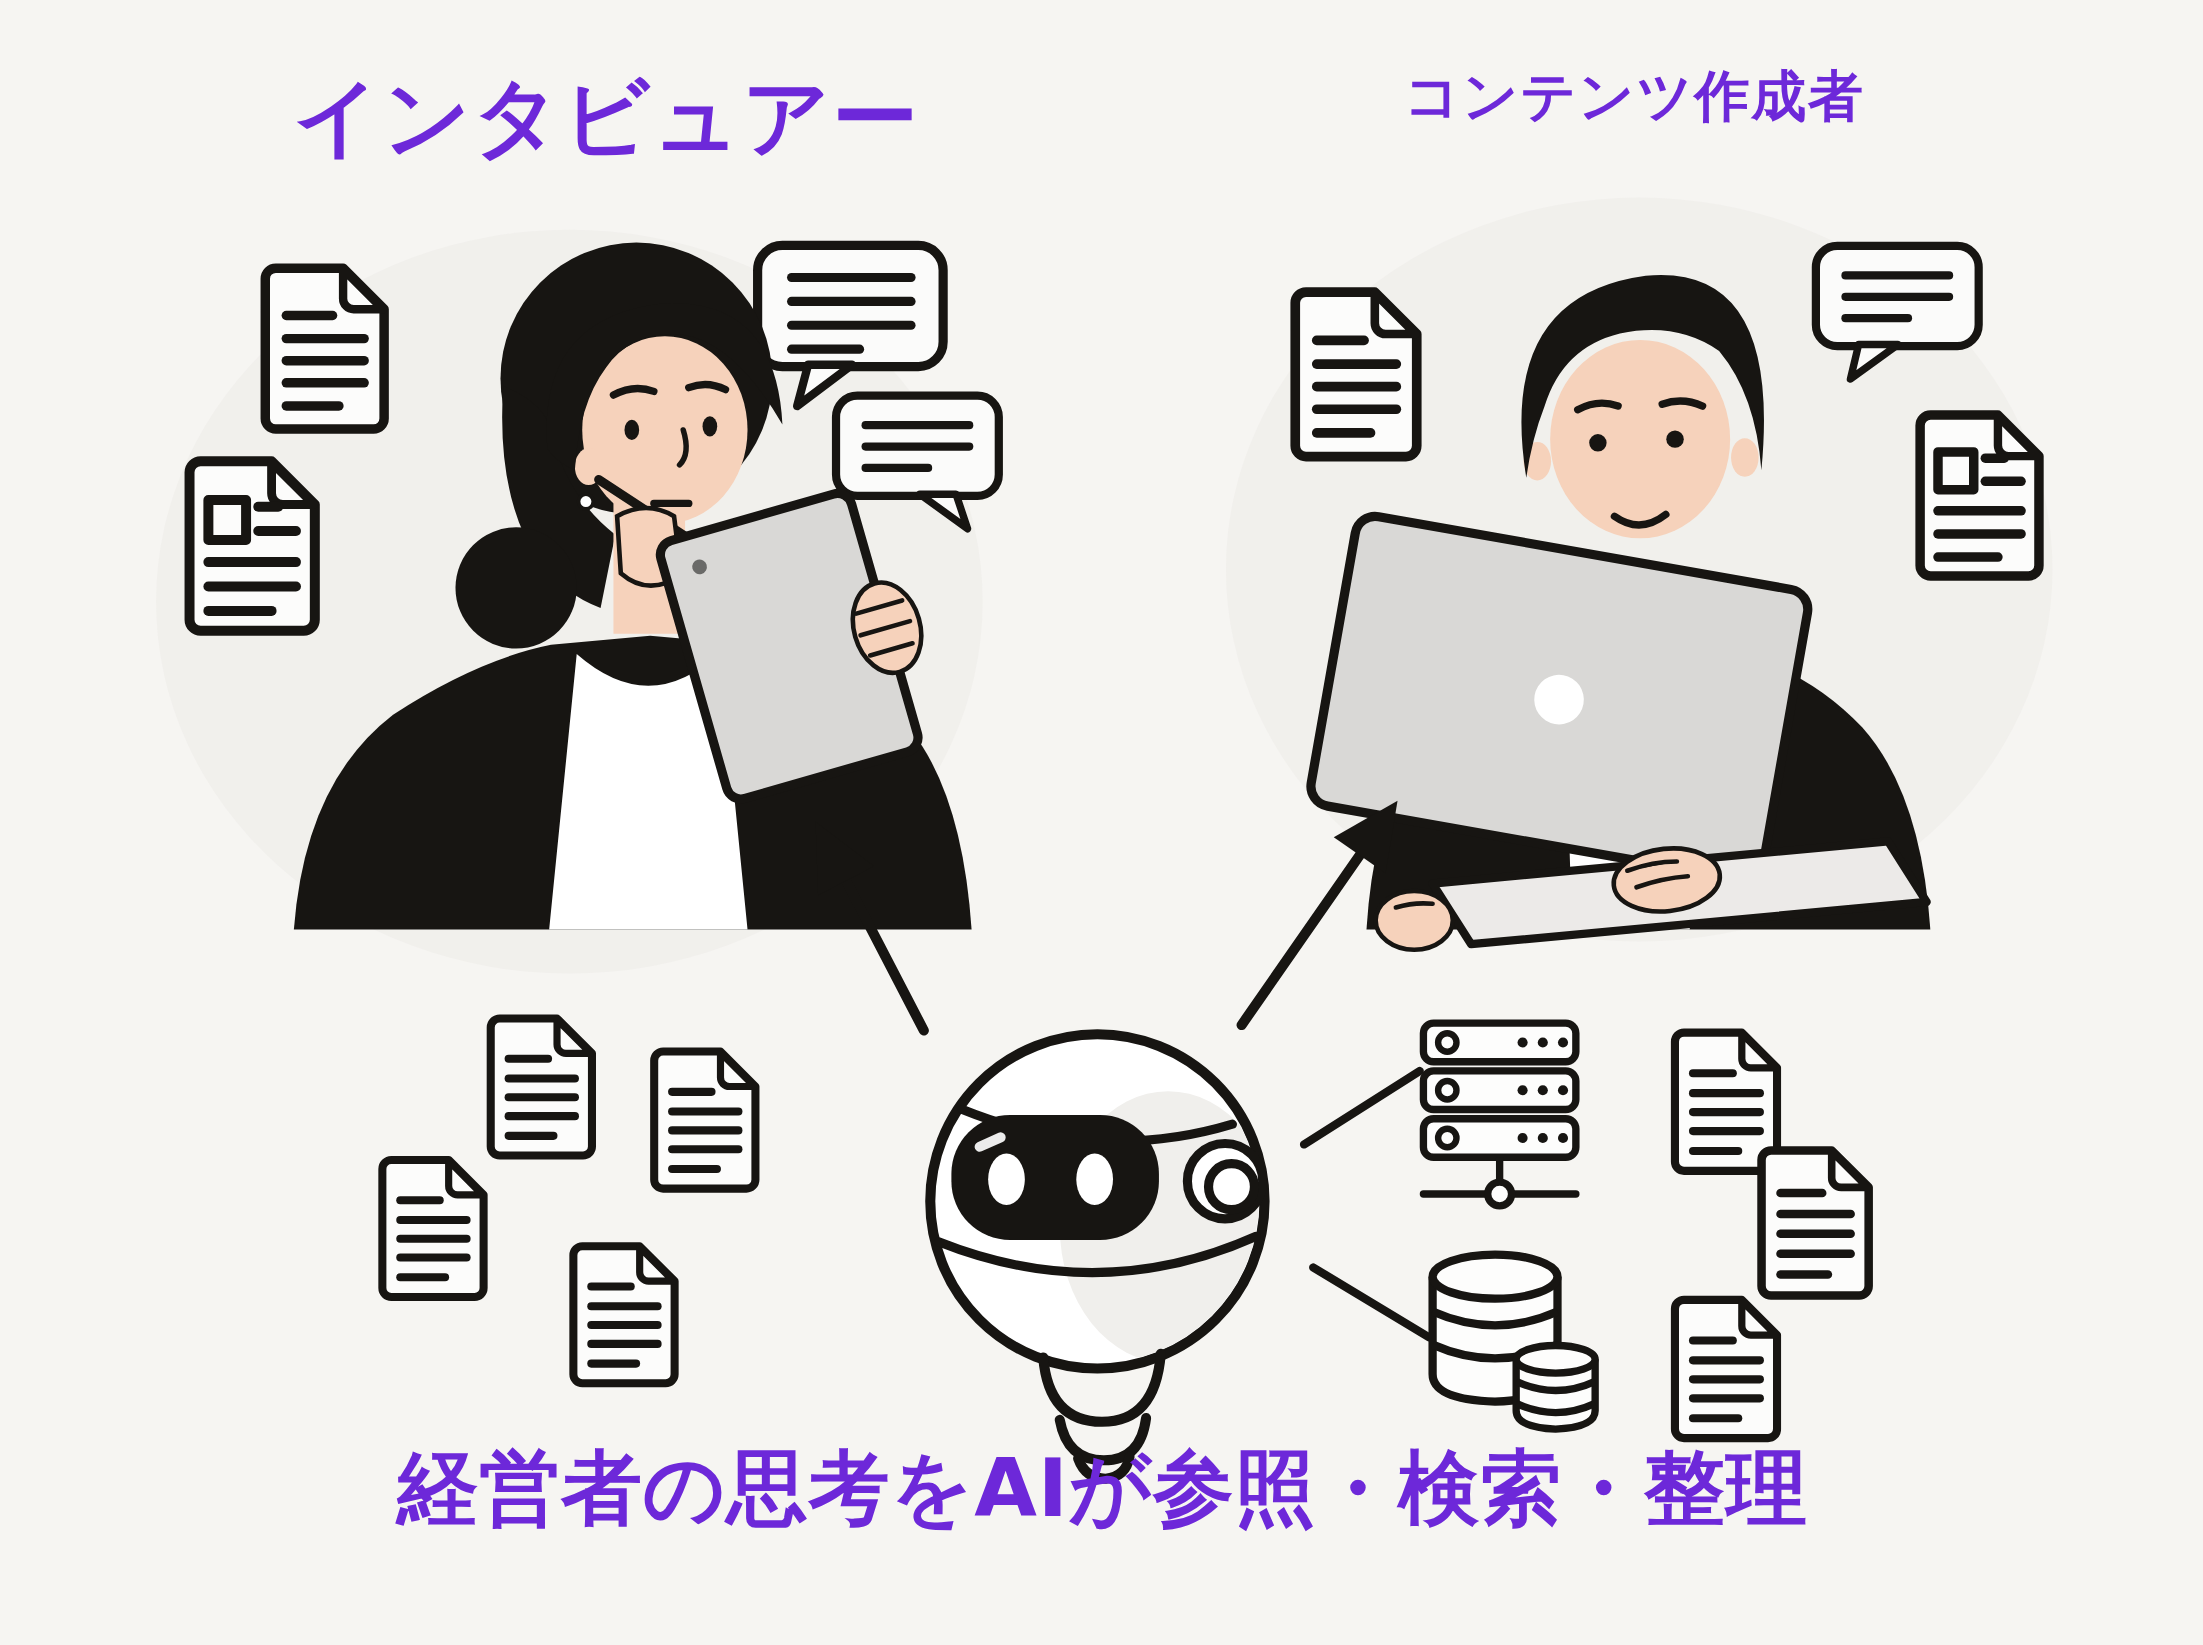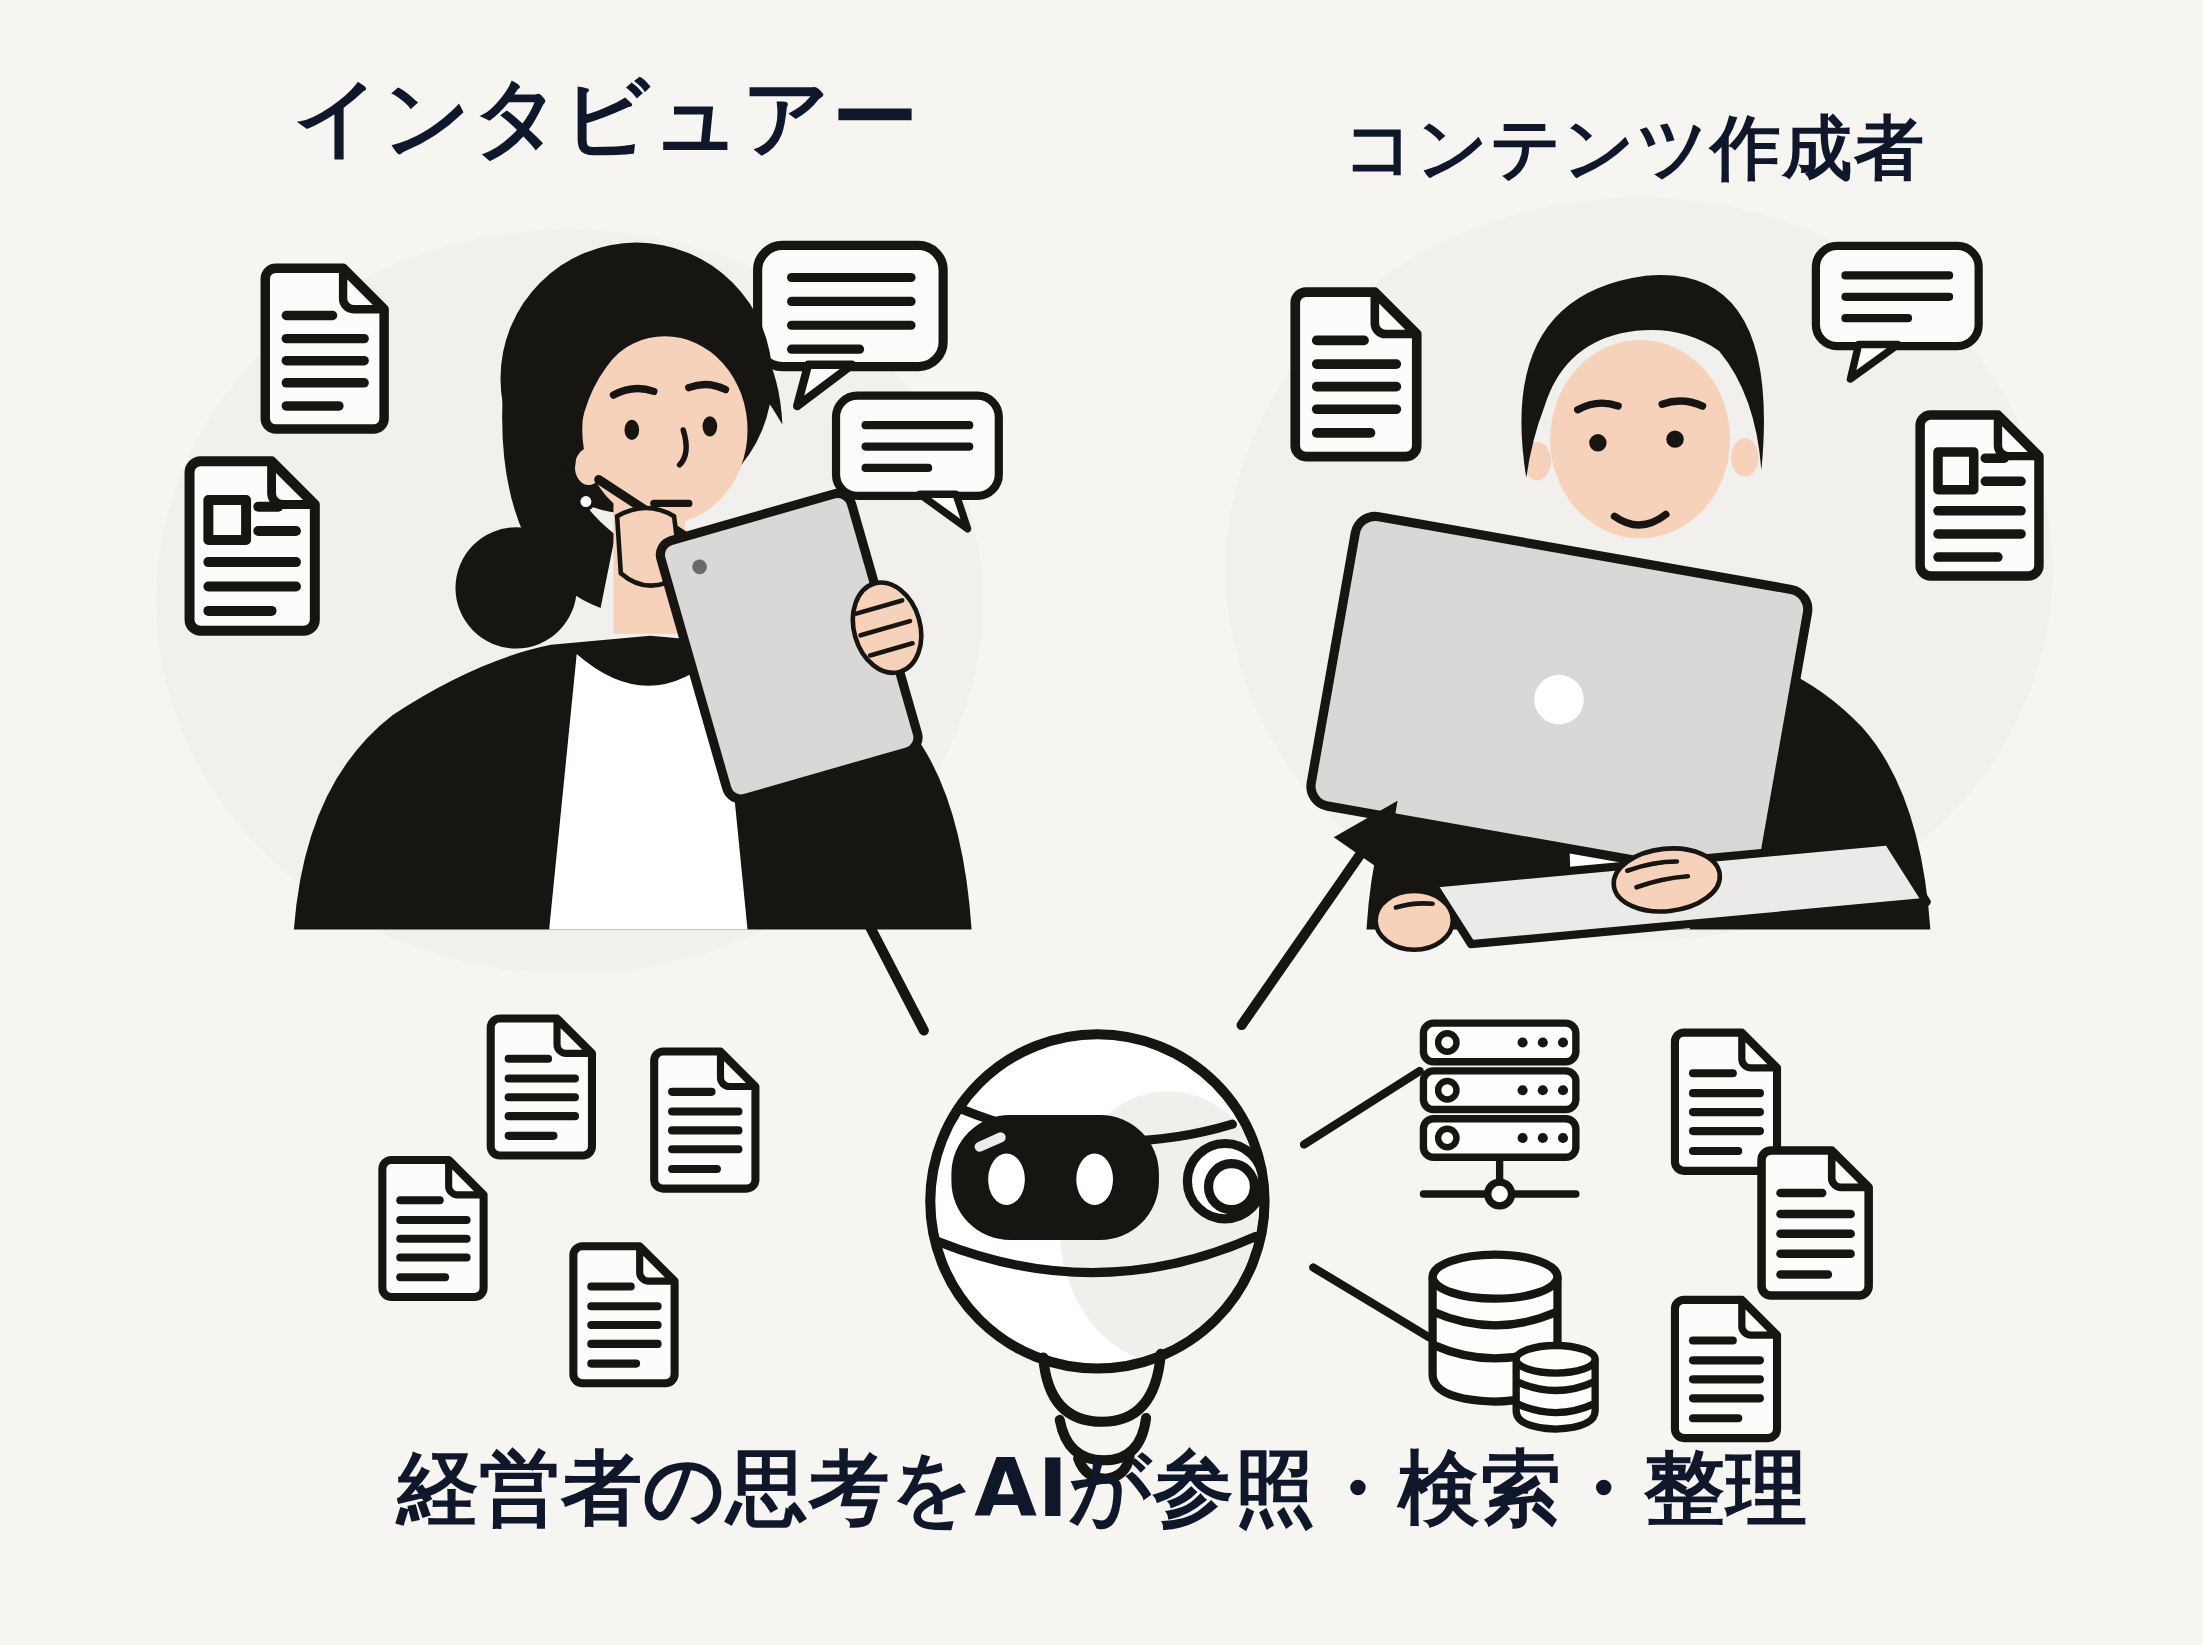--- a/index.html
+++ b/index.html
@@ -2,25 +2,25 @@
 <html style="font-size:14.7px"><head>
 <meta charset="utf-8">
 <style>
   html,body{margin:0;padding:0;}
   body{
     width:2204px;height:1646px;position:relative;overflow:hidden;
     background:#f6f5f2;
     font-family:"DejaVu Sans","Liberation Sans",sans-serif;
   }
   .title{
-    position:absolute;font-weight:900;color:#0f172a;text-align:center;
+    position:absolute;font-weight:900;color:#6d28d9;text-align:center;
     letter-spacing:1.8px;line-height:1.1;white-space:nowrap;
   }
   #title-left{left:230px;top:70px;width:753px;font-size:86px;}
-  #title-right{left:1258px;top:66px;width:753px;font-size:70px;margin-top:44px;}
+  #title-right{left:1258px;top:66px;width:753px;font-size:55px;}
   #caption{left:184px;top:1444px;width:1837px;font-size:81px;letter-spacing:0.9px;}
   #scene{position:absolute;left:0;top:0;}
 </style>
 </head>
 <body>
 
 <svg id="scene" width="2204" height="1646" viewBox="0 0 2400 1792">
   <defs>
     <clipPath id="robotclip">
         <circle cx="1195" cy="1308" r="176"></circle>

